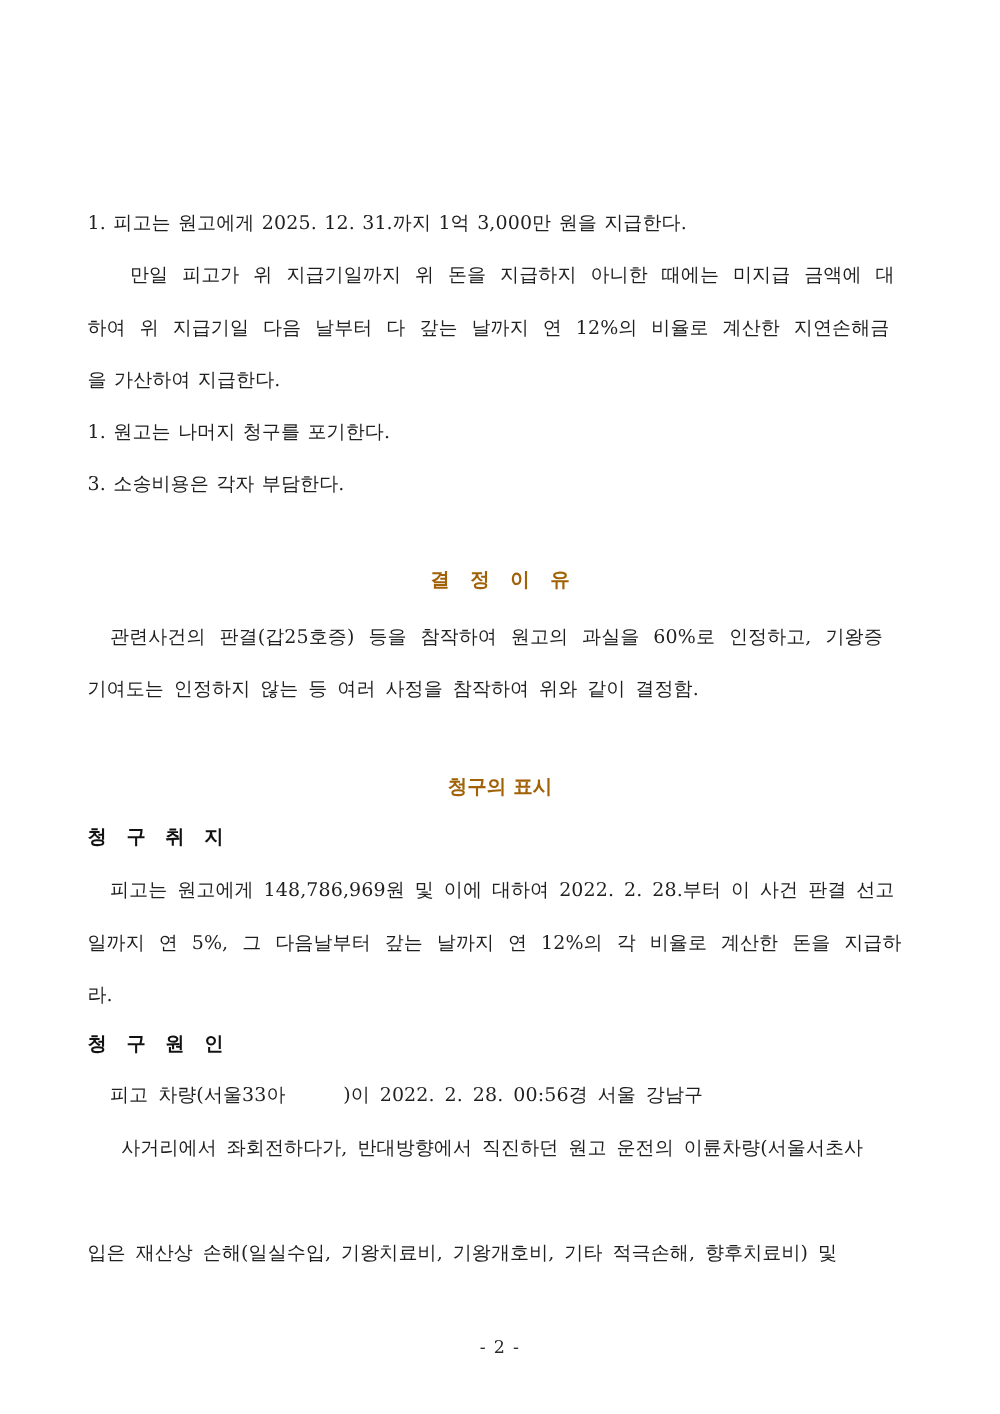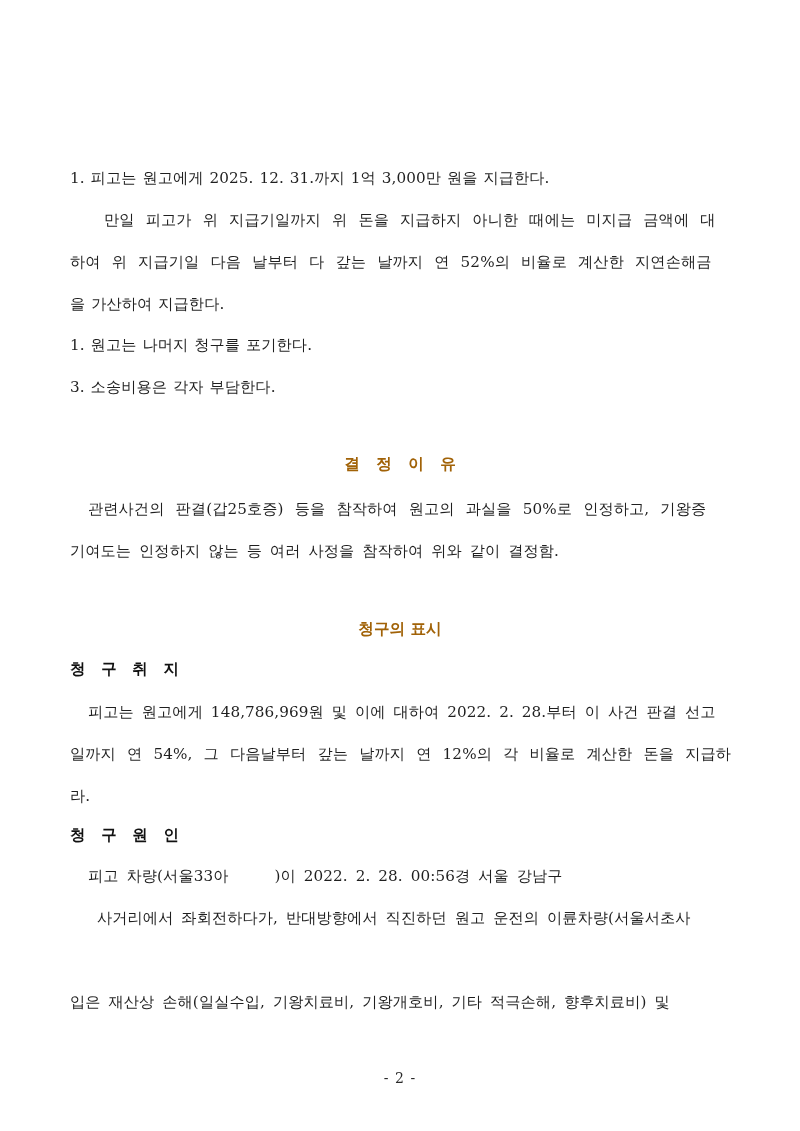--- a/index.html
+++ b/index.html
@@ -92,41 +92,41 @@
 </head>
 <body>
 
 <div class="page">
   <div class="body-area">
 
     <div class="line just-0" style="top:171px; left:0px;">1. 피고는 원고에게 2025. 12. 31.까지 1억 3,000만 원을 지급한다.</div>
 
     <div class="line just-2" style="top:213px; left:34px;">만일 피고가 위 지급기일까지 위 돈을 지급하지 아니한 때에는 미지급 금액에 대</div>
 
-    <div class="line just-2" style="top:255px; left:0px;">하여 위 지급기일 다음 날부터 다 갚는 날까지 연 52%의 비율로 계산한 지연손해금</div>
+    <div class="line just-2" style="top:255px; left:0px;">하여 위 지급기일 다음 날부터 다 갚는 날까지 연 12%의 비율로 계산한 지연손해금</div>
 
     <div class="line just-0" style="top:297px; left:0px;">을 가산하여 지급한다.</div>
 
     <div class="line just-0" style="top:338px; left:0px;">1. 원고는 나머지 청구를 포기한다.</div>
 
     <div class="line just-0" style="top:380px; left:0px;">3. 소송비용은 각자 부담한다.</div>
 
     <div class="heading-center spaced" style="top:456px;">결 정 이 유</div>
 
-    <div class="line just-2" style="top:502px; left:18px;">관련사건의 판결(갑25호증) 등을 참작하여 원고의 과실을 50%로 인정하고, 기왕증</div>
+    <div class="line just-2" style="top:502px; left:18px;">관련사건의 판결(갑25호증) 등을 참작하여 원고의 과실을 60%로 인정하고, 기왕증</div>
 
     <div class="line just-3" style="top:544px; left:0px;">기여도는 인정하지 않는 등 여러 사정을 참작하여 위와 같이 결정함.</div>
 
     <div class="heading-center" style="top:621px;">청구의 표시</div>
 
     <div class="heading-left" style="top:662px;">청 구 취 지</div>
 
     <div class="line just-3" style="top:705px; left:18px;">피고는 원고에게 148,786,969원 및 이에 대하여 2022. 2. 28.부터 이 사건 판결 선고</div>
 
-    <div class="line just-2" style="top:747px; left:0px;">일까지 연 54%, 그 다음날부터 갚는 날까지 연 12%의 각 비율로 계산한 돈을 지급하</div>
+    <div class="line just-2" style="top:747px; left:0px;">일까지 연 5%, 그 다음날부터 갚는 날까지 연 12%의 각 비율로 계산한 돈을 지급하</div>
 
     <div class="line just-0" style="top:789px; left:0px;">라.</div>
 
     <div class="heading-left" style="top:828px;">청 구 원 인</div>
 
     <div class="line just-3" style="top:869px; left:18px;"><span>피고 차량(서울33아</span><span class="redacted" style="width:46px;"></span><span>)이 2022. 2. 28. 00:56경 서울 강남구</span></div>
 
     <div class="line just-3" style="top:911px; left:27px;">사거리에서 좌회전하다가, 반대방향에서 직진하던 원고 운전의 이륜차량(서울서초사</div>
 
 

